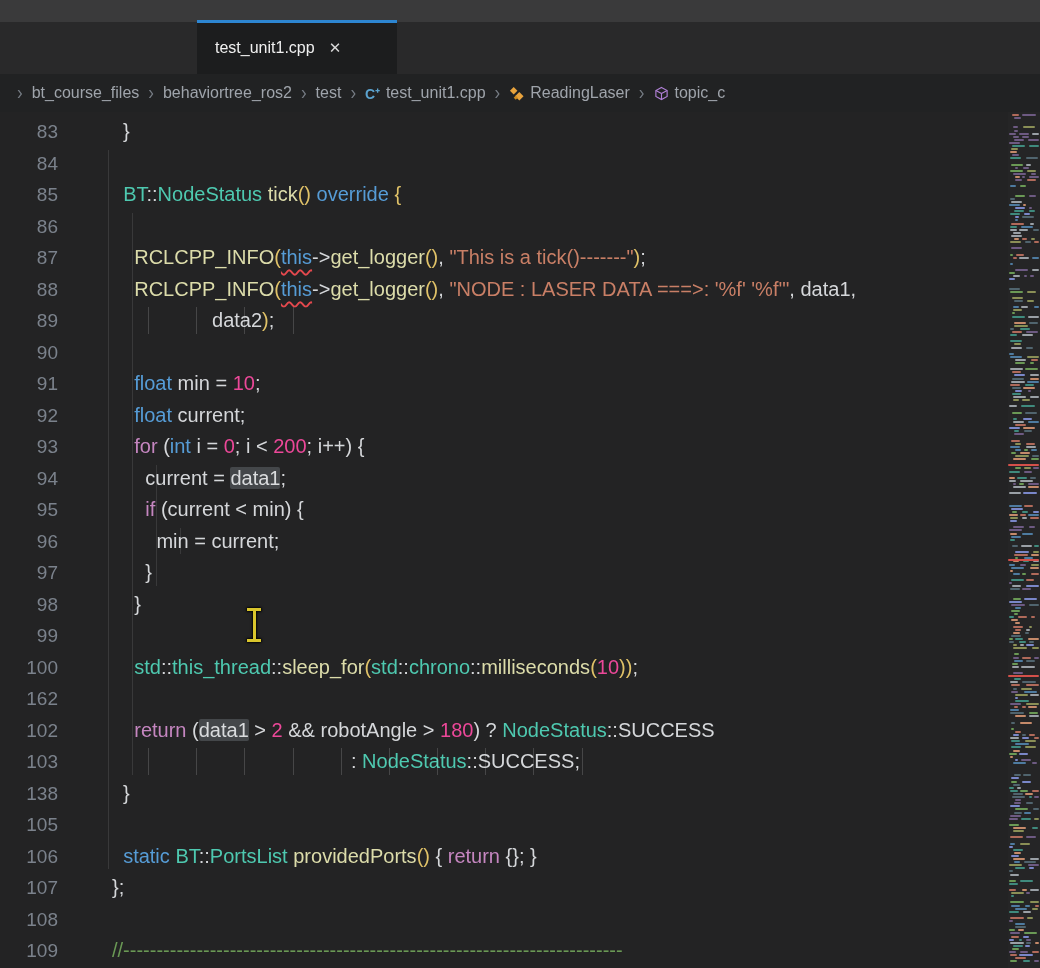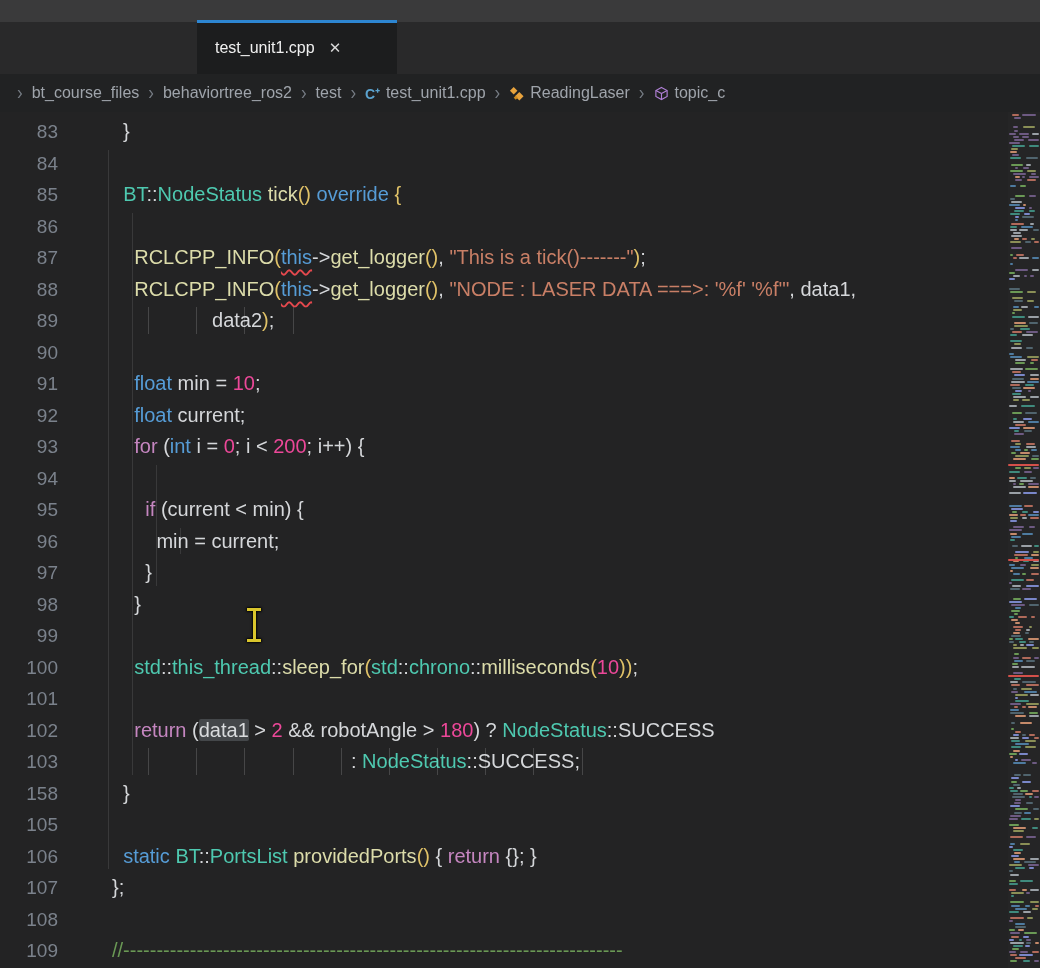--- a/index.html
+++ b/index.html
@@ -116,31 +116,31 @@
         <div class="code-line"><span class="gutter-num">84</span><span class="code-text"></span></div>
         <div class="code-line"><span class="gutter-num">85</span><span class="code-text"><span class="tk-pln">  </span><span class="tk-type">BT</span><span class="tk-pln">::</span><span class="tk-type">NodeStatus</span><span class="tk-pln"> </span><span class="tk-fn">tick</span><span class="tk-par">()</span><span class="tk-pln"> </span><span class="tk-kw">override</span><span class="tk-pln"> </span><span class="tk-par">{</span></span></div>
         <div class="code-line"><span class="gutter-num">86</span><span class="code-text"></span></div>
         <div class="code-line"><span class="gutter-num">87</span><span class="code-text"><span class="tk-pln">    </span><span class="tk-fn">RCLCPP_INFO</span><span class="tk-par">(</span><span class="tk-this">this</span><span class="tk-pln">-&gt;</span><span class="tk-fn">get_logger</span><span class="tk-par">()</span><span class="tk-pln">, </span><span class="tk-str">"This is a tick()-------"</span><span class="tk-par">)</span><span class="tk-pln">;</span></span></div>
         <div class="code-line"><span class="gutter-num">88</span><span class="code-text"><span class="tk-pln">    </span><span class="tk-fn">RCLCPP_INFO</span><span class="tk-par">(</span><span class="tk-this">this</span><span class="tk-pln">-&gt;</span><span class="tk-fn">get_logger</span><span class="tk-par">()</span><span class="tk-pln">, </span><span class="tk-str">"NODE : LASER DATA ===&gt;: '%f' '%f'"</span><span class="tk-pln">, data1,</span></span></div>
         <div class="code-line"><span class="gutter-num">89</span><span class="code-text"><span class="tk-pln">                  data2</span><span class="tk-par">)</span><span class="tk-pln">;</span></span></div>
         <div class="code-line"><span class="gutter-num">90</span><span class="code-text"></span></div>
         <div class="code-line"><span class="gutter-num">91</span><span class="code-text"><span class="tk-pln">    </span><span class="tk-kw">float</span><span class="tk-pln"> min = </span><span class="tk-num">10</span><span class="tk-pln">;</span></span></div>
         <div class="code-line"><span class="gutter-num">92</span><span class="code-text"><span class="tk-pln">    </span><span class="tk-kw">float</span><span class="tk-pln"> current;</span></span></div>
         <div class="code-line"><span class="gutter-num">93</span><span class="code-text"><span class="tk-pln">    </span><span class="tk-ctrl">for</span><span class="tk-pln"> (</span><span class="tk-kw">int</span><span class="tk-pln"> i = </span><span class="tk-num">0</span><span class="tk-pln">; i &lt; </span><span class="tk-num">200</span><span class="tk-pln">; i++) {</span></span></div>
-        <div class="code-line"><span class="gutter-num">94</span></div>
+        <div class="code-line"><span class="gutter-num">94</span><span class="code-text"><span class="tk-pln">      current = </span><span class="tk-hl">data1</span><span class="tk-pln">;</span></span></div>
         <div class="code-line"><span class="gutter-num">95</span><span class="code-text"><span class="tk-pln">      </span><span class="tk-ctrl">if</span><span class="tk-pln"> (current &lt; min) {</span></span></div>
         <div class="code-line"><span class="gutter-num">96</span><span class="code-text"><span class="tk-pln">        min = current;</span></span></div>
         <div class="code-line"><span class="gutter-num">97</span><span class="code-text"><span class="tk-pln">      }</span></span></div>
         <div class="code-line"><span class="gutter-num">98</span><span class="code-text"><span class="tk-pln">    }</span></span></div>
         <div class="code-line"><span class="gutter-num">99</span><span class="code-text"></span></div>
         <div class="code-line"><span class="gutter-num">100</span><span class="code-text"><span class="tk-pln">    </span><span class="tk-type">std</span><span class="tk-pln">::</span><span class="tk-type">this_thread</span><span class="tk-pln">::</span><span class="tk-fn">sleep_for</span><span class="tk-par">(</span><span class="tk-type">std</span><span class="tk-pln">::</span><span class="tk-type">chrono</span><span class="tk-pln">::</span><span class="tk-fn">milliseconds</span><span class="tk-par">(</span><span class="tk-num">10</span><span class="tk-par">))</span><span class="tk-pln">;</span></span></div>
-        <div class="code-line"><span class="gutter-num">101</span><span class="code-text"></span></div>
+        <div class="code-line"><span class="gutter-num">162</span><span class="code-text"></span></div>
         <div class="code-line"><span class="gutter-num">102</span><span class="code-text"><span class="tk-pln">    </span><span class="tk-ctrl">return</span><span class="tk-pln"> (</span><span class="tk-hl">data1</span><span class="tk-pln"> &gt; </span><span class="tk-num">2</span><span class="tk-pln"> &amp;&amp; robotAngle &gt; </span><span class="tk-num">180</span><span class="tk-pln">) ? </span><span class="tk-type">NodeStatus</span><span class="tk-pln">::SUCCESS</span></span></div>
         <div class="code-line"><span class="gutter-num">103</span><span class="code-text"><span class="tk-pln">                                           : </span><span class="tk-type">NodeStatus</span><span class="tk-pln">::SUCCESS;</span></span></div>
-        <div class="code-line"><span class="gutter-num">158</span><span class="code-text"><span class="tk-pln">  }</span></span></div>
+        <div class="code-line"><span class="gutter-num">138</span><span class="code-text"><span class="tk-pln">  }</span></span></div>
         <div class="code-line"><span class="gutter-num">105</span><span class="code-text"></span></div>
         <div class="code-line"><span class="gutter-num">106</span><span class="code-text"><span class="tk-pln">  </span><span class="tk-kw">static</span><span class="tk-pln"> </span><span class="tk-type">BT</span><span class="tk-pln">::</span><span class="tk-type">PortsList</span><span class="tk-pln"> </span><span class="tk-fn">providedPorts</span><span class="tk-par">()</span><span class="tk-pln"> { </span><span class="tk-ctrl">return</span><span class="tk-pln"> {}; }</span></span></div>
         <div class="code-line"><span class="gutter-num">107</span><span class="code-text"><span class="tk-pln">};</span></span></div>
         <div class="code-line"><span class="gutter-num">108</span><span class="code-text"></span></div>
         <div class="code-line"><span class="gutter-num">109</span><span class="code-text"><span class="tk-cmt">//---------------------------------------------------------------------------</span></span></div>
       </div>
     <div id="guides">
         <div class="guide" style="left: 108px; top: 37.5px; height: 719.5px;"></div>
         <div class="guide" style="left: 132.08px; top: 100.5px; height: 562px;"></div>
         <div class="guide" style="left: 156.16px; top: 352.5px; height: 121px;"></div>

